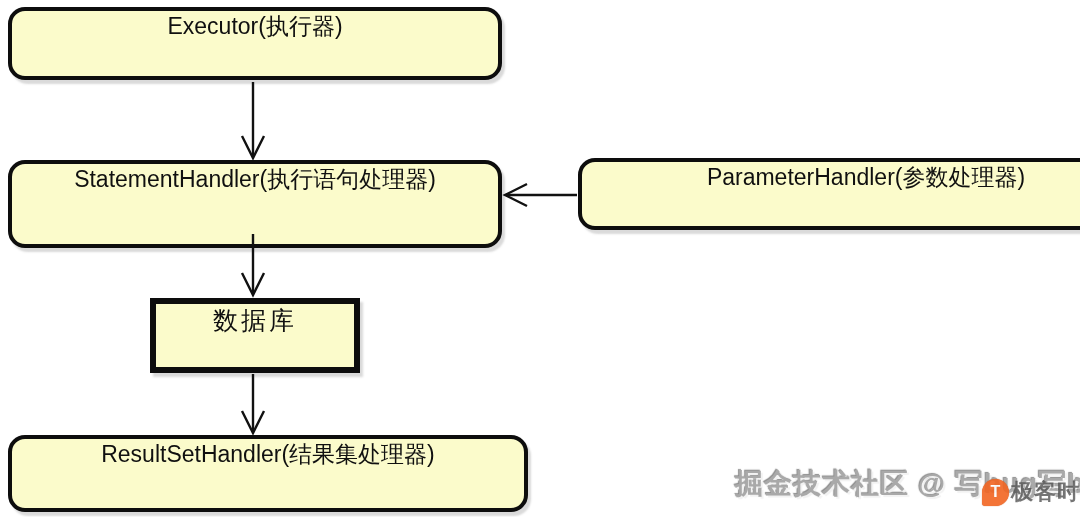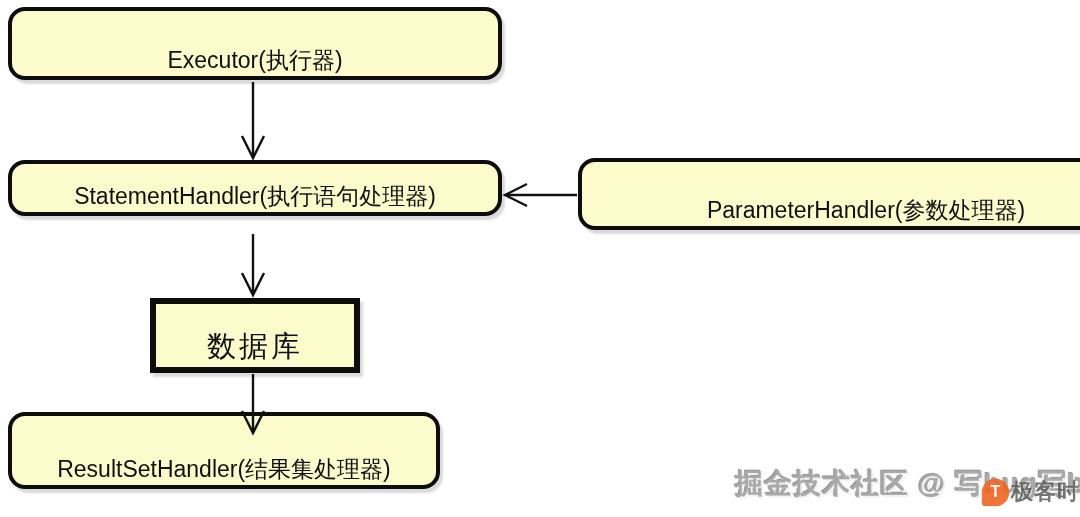--- a/index.html
+++ b/index.html
@@ -10,35 +10,35 @@
     background: #ffffff;
     overflow: hidden;
     font-family: "Liberation Sans", sans-serif;
   }
   .node {
     position: absolute;
     box-sizing: border-box;
     background: #fbfbcb;
     border: 4px solid #0d0d0d;
     display: flex;
-    align-items: flex-end;
+    align-items: flex-start;
     justify-content: center;
     font-size: 23px;
     color: #101010;
     box-shadow: 3px 4px 2px rgba(150,150,150,0.35);
     white-space: nowrap;
   }
   .node.rounded { border-radius: 17px; }
-  .node.rect    { border-radius: 0; border-width: 6px; font-size: 29px; letter-spacing: 3px; }
+  .node.rect    { border-radius: 0; border-width: 6px; font-size: 25px; letter-spacing: 3px; }
 
   #node-executor          { left: 8px;   top: 7px;   width: 494px; height: 73px; }
-  #node-statement-handler { left: 8px;   top: 160px; width: 494px; height: 56px; }
+  #node-statement-handler { left: 8px;   top: 160px; width: 494px; height: 88px; }
   #node-parameter-handler { left: 578px; top: 158px; width: 576px; height: 72px; }
   #node-database          { left: 150px; top: 298px; width: 210px; height: 75px; }
-  #node-resultset-handler { left: 8px;   top: 412px; width: 432px; height: 77px; }
+  #node-resultset-handler { left: 8px;   top: 435px; width: 520px; height: 77px; }
 
   svg.arrows {
     position: absolute;
     left: 0; top: 0;
     width: 1080px; height: 517px;
     pointer-events: none;
   }
   svg.arrows path {
     stroke: #111111;
     stroke-width: 2.4;

